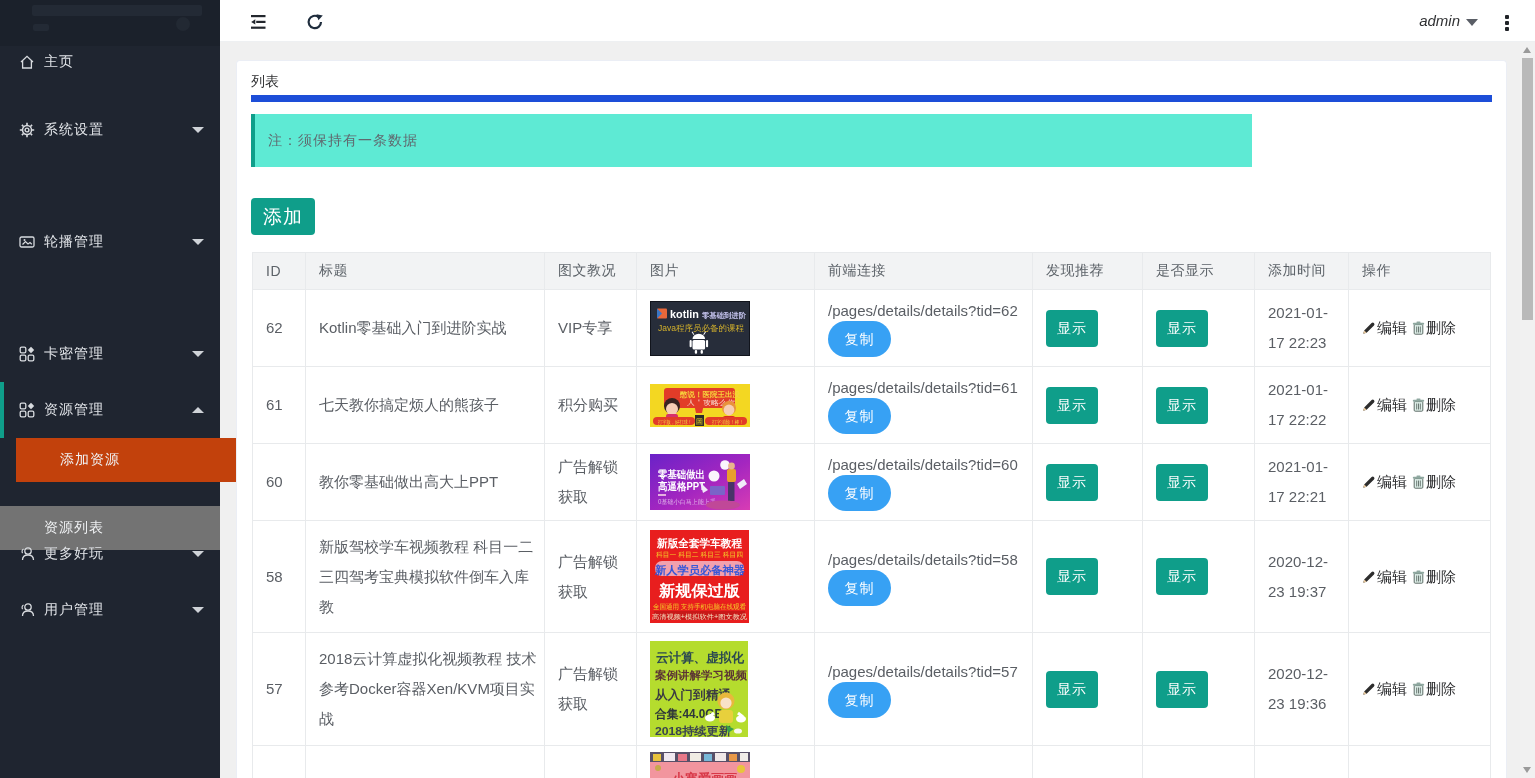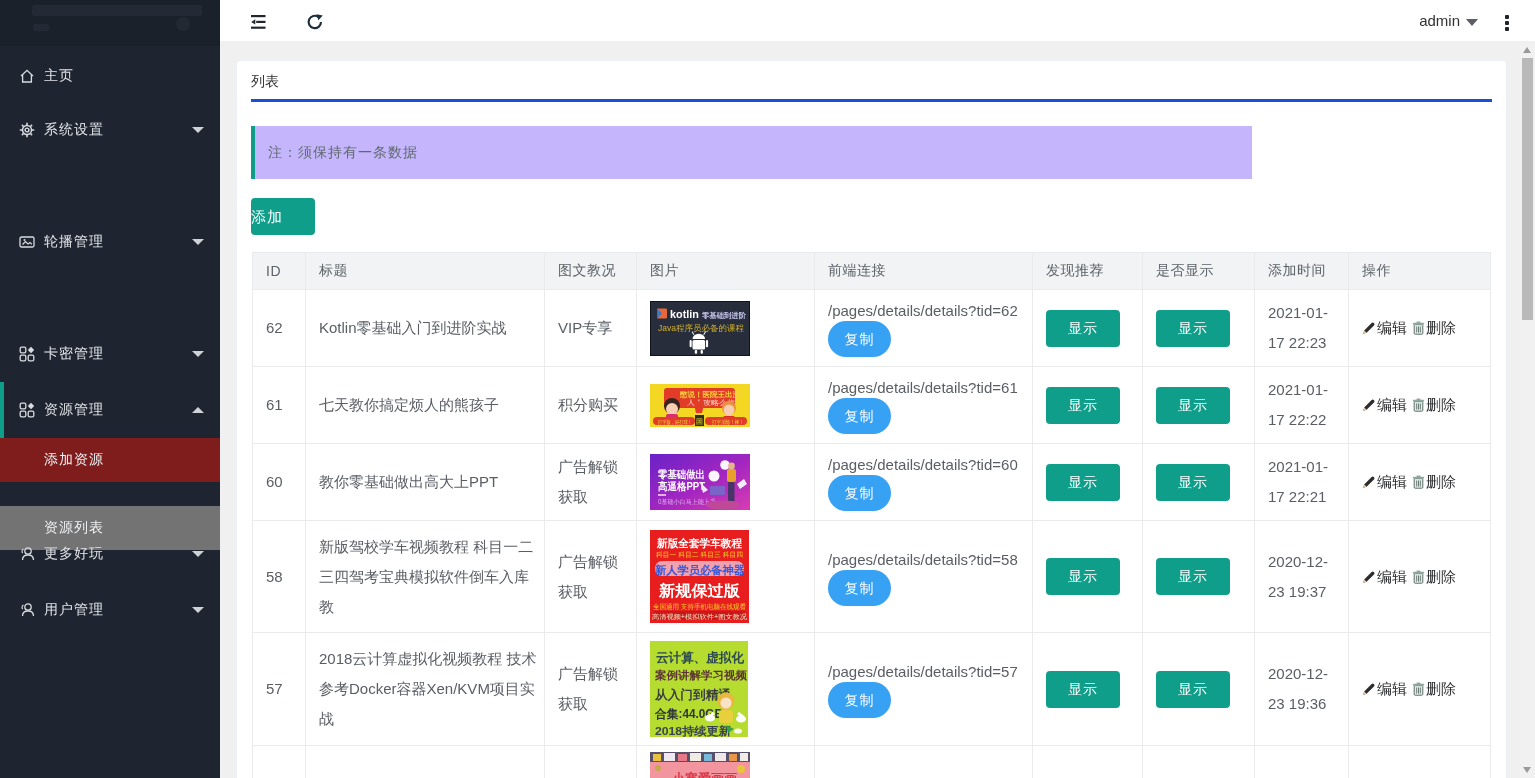--- a/index.html
+++ b/index.html
@@ -13,59 +13,59 @@
   .menu-item { position:absolute; left:0; width:220px; height:56px; color:#e2e5e9; font-size:14px; }
   .menu-item .mi-ico { position:absolute; left:19px; top:50%; margin-top:-8px; width:16px; height:16px; }
   .menu-item .mi-txt { position:absolute; left:44px; top:50%; margin-top:-9px; font-size:14px; letter-spacing:1px;}
   .menu-item .mi-caret { position:absolute; right:16px; top:50%; margin-top:-3px; width:0; height:0;
       border-left:6px solid transparent; border-right:6px solid transparent; border-top:6px solid #cfd3d8; }
   .menu-item .mi-caret.up { border-top:none; border-bottom:6px solid #cfd3d8; }
   .sub-item { position:absolute; left:0; width:220px; height:44px; color:#f0f2f4; font-size:14px; }
   .sub-item span { position:absolute; left:44px; top:50%; margin-top:-9px; letter-spacing:1px;}
 
   
-  #navbar { left:220px; top:0; width:1315px; height:42px; background:#fff; border-bottom:1px solid #eef0f2; }
+  #navbar { left:220px; top:0; width:1315px; height:42px; background:#fff; border-bottom:1px solid #eef0f2;font-style:italic; }
 
   
   #card { left:236px; top:60px; width:1271px; height:718px; background:#fff; border:1px solid #ebeef5; border-bottom:none; border-radius:4px 4px 0 0; }
-  #card-title { position:absolute; left:14px; top:0; right:14px; height:41px; line-height:41px; font-size:14px; color:#303133; border-bottom:3px solid #1d4ed8; }
-  #note { position:absolute; left:14px; top:65px; width:1001px; height:53px; background:#c4b5fd; border-left:4px solid #0f9e8a; }
+  #card-title { position:absolute; left:14px; top:0; right:14px; height:41px; line-height:41px; font-size:14px; color:#303133; border-bottom:7px solid #1d4ed8; }
+  #note { position:absolute; left:14px; top:53px; width:1001px; height:53px; background:#5eead4; border-left:4px solid #0f9e8a; }
   #note span { position:absolute; left:13px; top:50%; margin-top:-9px; font-size:14px; color:#60696f; letter-spacing:1px; }
-  #addbtn { position:absolute; left:14px; top:137px; width:64px; height:37px; background:#0f9e8a; border-radius:4px; color:#fff; font-size:15px; text-align:left; line-height:37px; letter-spacing:1px;}
+  #addbtn { position:absolute; left:14px; top:137px; width:64px; height:37px; background:#0f9e8a; border-radius:4px; color:#fff; font-size:19px; text-align:center; line-height:37px; letter-spacing:1px;}
 
   
   #tbl { position:absolute; left:15px; top:191px; width:1238px; border-collapse:collapse; table-layout:fixed; font-size:15px; color:#5a5e64; }
   #tbl th, #tbl td { border:1px solid #e8eaec; font-weight:normal; text-align:left; padding:8px 13px; vertical-align:middle; }
   #tbl th { background:#f2f3f4; color:#5c6268; font-size:14px; height:37px; padding:0 13px; letter-spacing:0.5px;}
   #tbl td { line-height:30px; }
   .rowh77 { height:77px; }
   .rowh112 { height:112px; }
   .copy { display:inline-block; width:63px; height:36px; border-radius:18px; background:#37a1f4; color:#fff; font-size:14px; text-align:center; line-height:36px; letter-spacing:1px;}
-  .show { display:inline-block; width:74px; height:37px; border-radius:4px; background:#0f9e8a; color:#fff; font-size:14px; text-align:center; line-height:37px; letter-spacing:1px;}
+  .show { display:inline-block; width:52px; height:37px; border-radius:4px; background:#0f9e8a; color:#fff; font-size:14px; text-align:center; line-height:37px; letter-spacing:1px;}
   .thumb { display:block; }
   .url { line-height:20px; display:block; margin-top:2px; }
   .ops { white-space:nowrap; color:#303133; font-size:15px; }
   .date { line-height:23px; }
 
   
   #sb { left:1520px; top:42px; width:15px; height:736px; background:#f1f1f1; }
   #sb-thumb { position:absolute; left:2px; top:16px; width:11px; height:262px; background:#b9b9b9; }
 </style>
 </head>
 <body>
 <div id="stage">
 
   <div class="abs" id="sidebar"></div>
   <div class="abs" id="logo">
     <div style="position:absolute;left:32px;top:5px;width:170px;height:11px;background:#232a35;border-radius:2px;"></div>
     <div style="position:absolute;left:33px;top:24px;width:16px;height:7px;background:#232a35;border-radius:2px;"></div>
     <div style="position:absolute;left:176px;top:17px;width:14px;height:14px;background:#222933;border-radius:7px;"></div>
   </div>
 
-  <div class="menu-item" style="top:48px">
+  <div class="menu-item" style="top:34px">
     <svg class="mi-ico" viewBox="0 0 16 16">
         <path d="M2 8 L8 2.3 L14 8 M3.6 6.7 V14 H12.4 V6.7" fill="none" stroke="#d8dbdf" stroke-width="1.3"></path>
       </svg>
     <span class="mi-txt">主页</span>
   </div>
   <div class="menu-item" style="top:102px">
     <svg class="mi-ico" viewBox="0 0 16 16">
       <circle cx="8" cy="8" r="4.5" fill="none" stroke="#d8dbdf" stroke-width="1.5"></circle>
       <circle cx="8" cy="8" r="1.9" fill="none" stroke="#d8dbdf" stroke-width="1.4"></circle>
       <path d="M8 0.8 V3 M8 13 V15.2 M0.8 8 H3 M13 8 H15.2 M2.9 2.9 L4.5 4.5 M11.5 11.5 L13.1 13.1 M13.1 2.9 L11.5 4.5 M4.5 11.5 L2.9 13.1" stroke="#d8dbdf" stroke-width="1.6" fill="none"></path>
@@ -96,21 +96,21 @@
     <div style="position:absolute;left:0;top:0;width:4px;height:56px;background:#0f9e8a;"></div>
     <svg class="mi-ico" viewBox="0 0 16 16">
         <rect x="1.2" y="1.2" width="5.6" height="5.6" rx="1.4" fill="none" stroke="#d8dbdf" stroke-width="1.3"></rect>
         <rect x="1.2" y="9.2" width="5.6" height="5.6" rx="1.4" fill="none" stroke="#d8dbdf" stroke-width="1.3"></rect>
         <rect x="9.2" y="9.2" width="5.6" height="5.6" rx="1.4" fill="none" stroke="#d8dbdf" stroke-width="1.3"></rect>
         <path d="M12 0.8 L15.2 4 L12 7.2 L8.8 4 Z" fill="#d8dbdf"></path>
       </svg>
     <span class="mi-txt">资源管理</span>
     <i class="mi-caret up"></i>
   </div>
-  <div class="sub-item" style="top:438px;background:#7f1d1d;">
+  <div class="sub-item" style="top:438px;background:#c2410c;margin-left:16px;">
       <span>添加资源</span>
     </div>
   <div class="sub-item" style="top:506px;background:#737373;">
       <span>资源列表</span>
     </div>
   <div class="menu-item" style="top:526px">
     <svg class="mi-ico" viewBox="0 0 16 16">
         <circle cx="9" cy="5" r="3.2" fill="none" stroke="#d8dbdf" stroke-width="1.3"></circle>
         <path d="M3.5 14 C3.5 10.8 5.9 9 9 9 C12.1 9 14.5 10.8 14.5 14" fill="none" stroke="#d8dbdf" stroke-width="1.3"></path>
         <path d="M4.5 3 C3 3.8 2.6 5.8 3.6 7.2" fill="none" stroke="#d8dbdf" stroke-width="1.2"></path>

